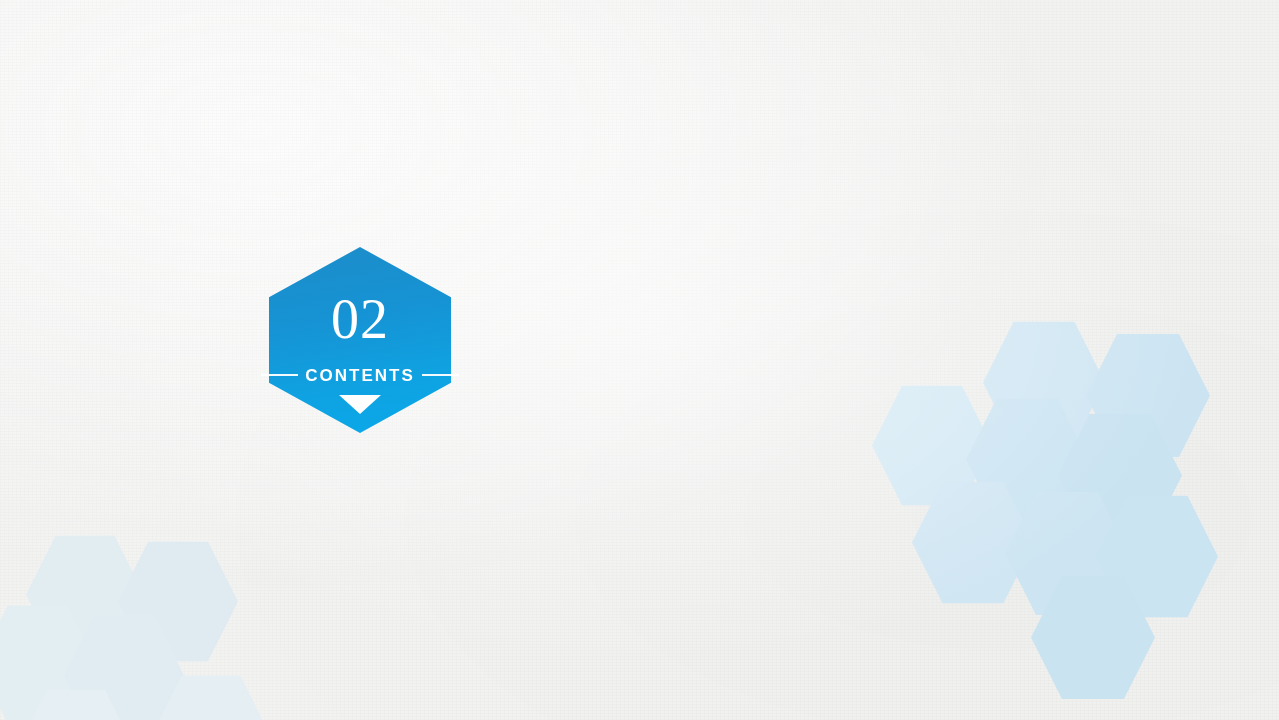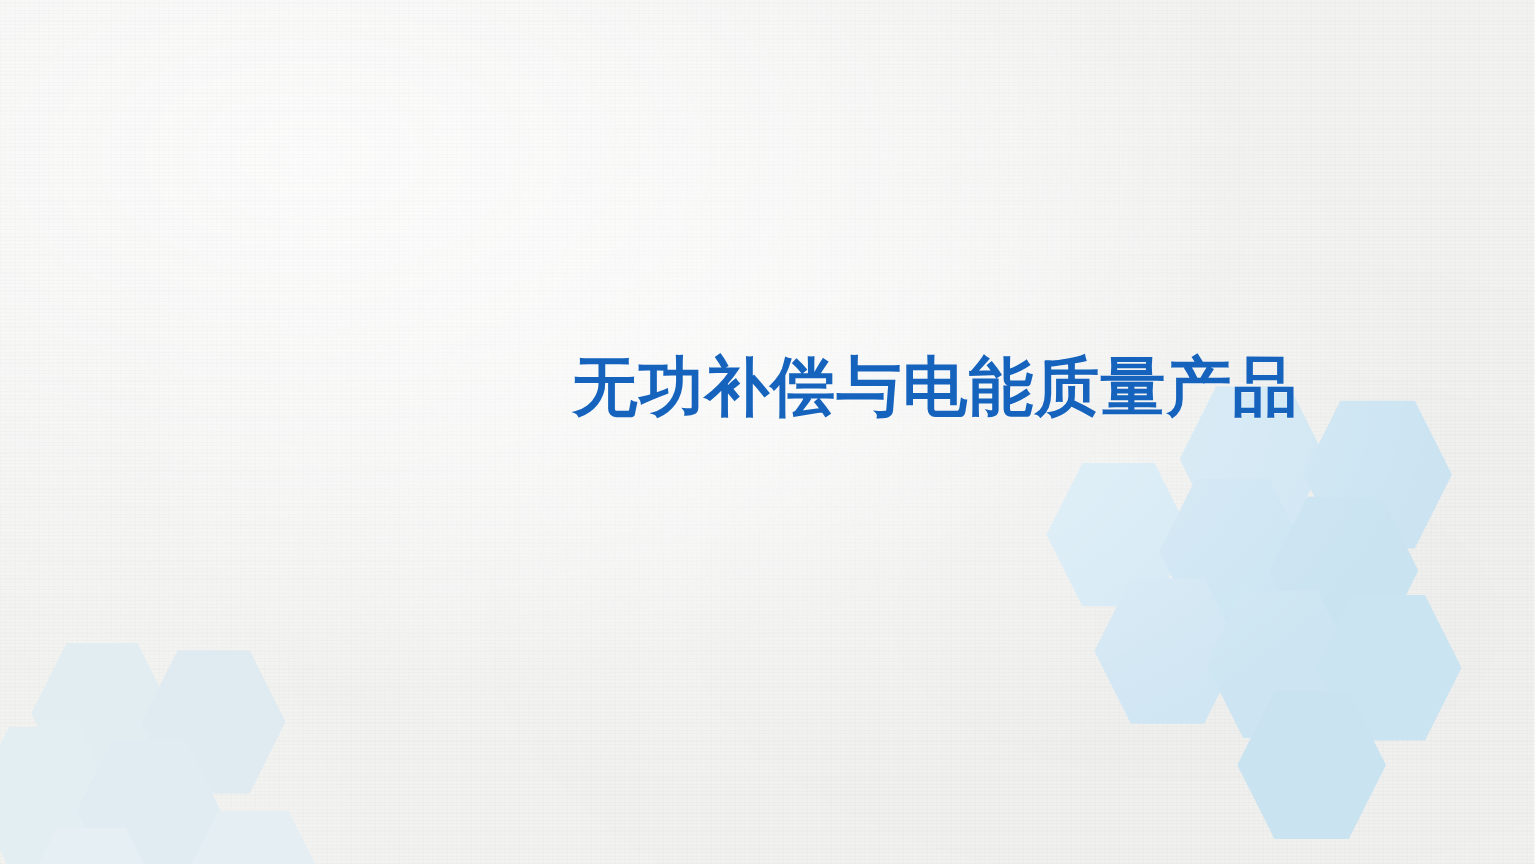--- a/index.html
+++ b/index.html
@@ -145,16 +145,25 @@
       <div class="hex" style="left: 966px; top: 395px; width: 122px; height: 129px; background: rgb(203, 228, 242);"></div>
       <div class="hex" style="left: 1058px; top: 410px; width: 124px; height: 131px; background: rgb(201, 227, 241);"></div>
       <div class="hex" style="left: 912px; top: 478px; width: 122px; height: 129px; background: rgb(208, 230, 243);"></div>
       <div class="hex" style="left: 1005px; top: 488px; width: 124px; height: 131px; background: rgb(205, 229, 242);"></div>
       <div class="hex" style="left: 1096px; top: 492px; width: 122px; height: 129px; background: rgb(203, 228, 242);"></div>
       <div class="hex" style="left: 1031px; top: 572px; width: 124px; height: 131px; background: rgb(202, 227, 241);"></div>
     </div>
 
   <div id="vignette"></div>
 
+  <div id="badge">
+    <div id="badge-shape" style="background: linear-gradient(170deg, rgb(29, 140, 201) 0%, rgb(22, 147, 212) 38%, rgb(15, 162, 226) 72%, rgb(9, 169, 234) 100%);"></div>
+    <div id="badge-number">02</div>
+    <div id="contents-row">
+      <span class="contents-rule"></span>
+      <span id="contents-label">CONTENTS</span>
+      <span class="contents-rule"></span>
+    </div>
+    <div id="badge-caret"></div>
+  </div>
 
-  <div id="slide-title" style="color: rgb(21, 99, 189);">无功补偿与电能质量产品</div>
 
 </div>
 
 </body></html>

